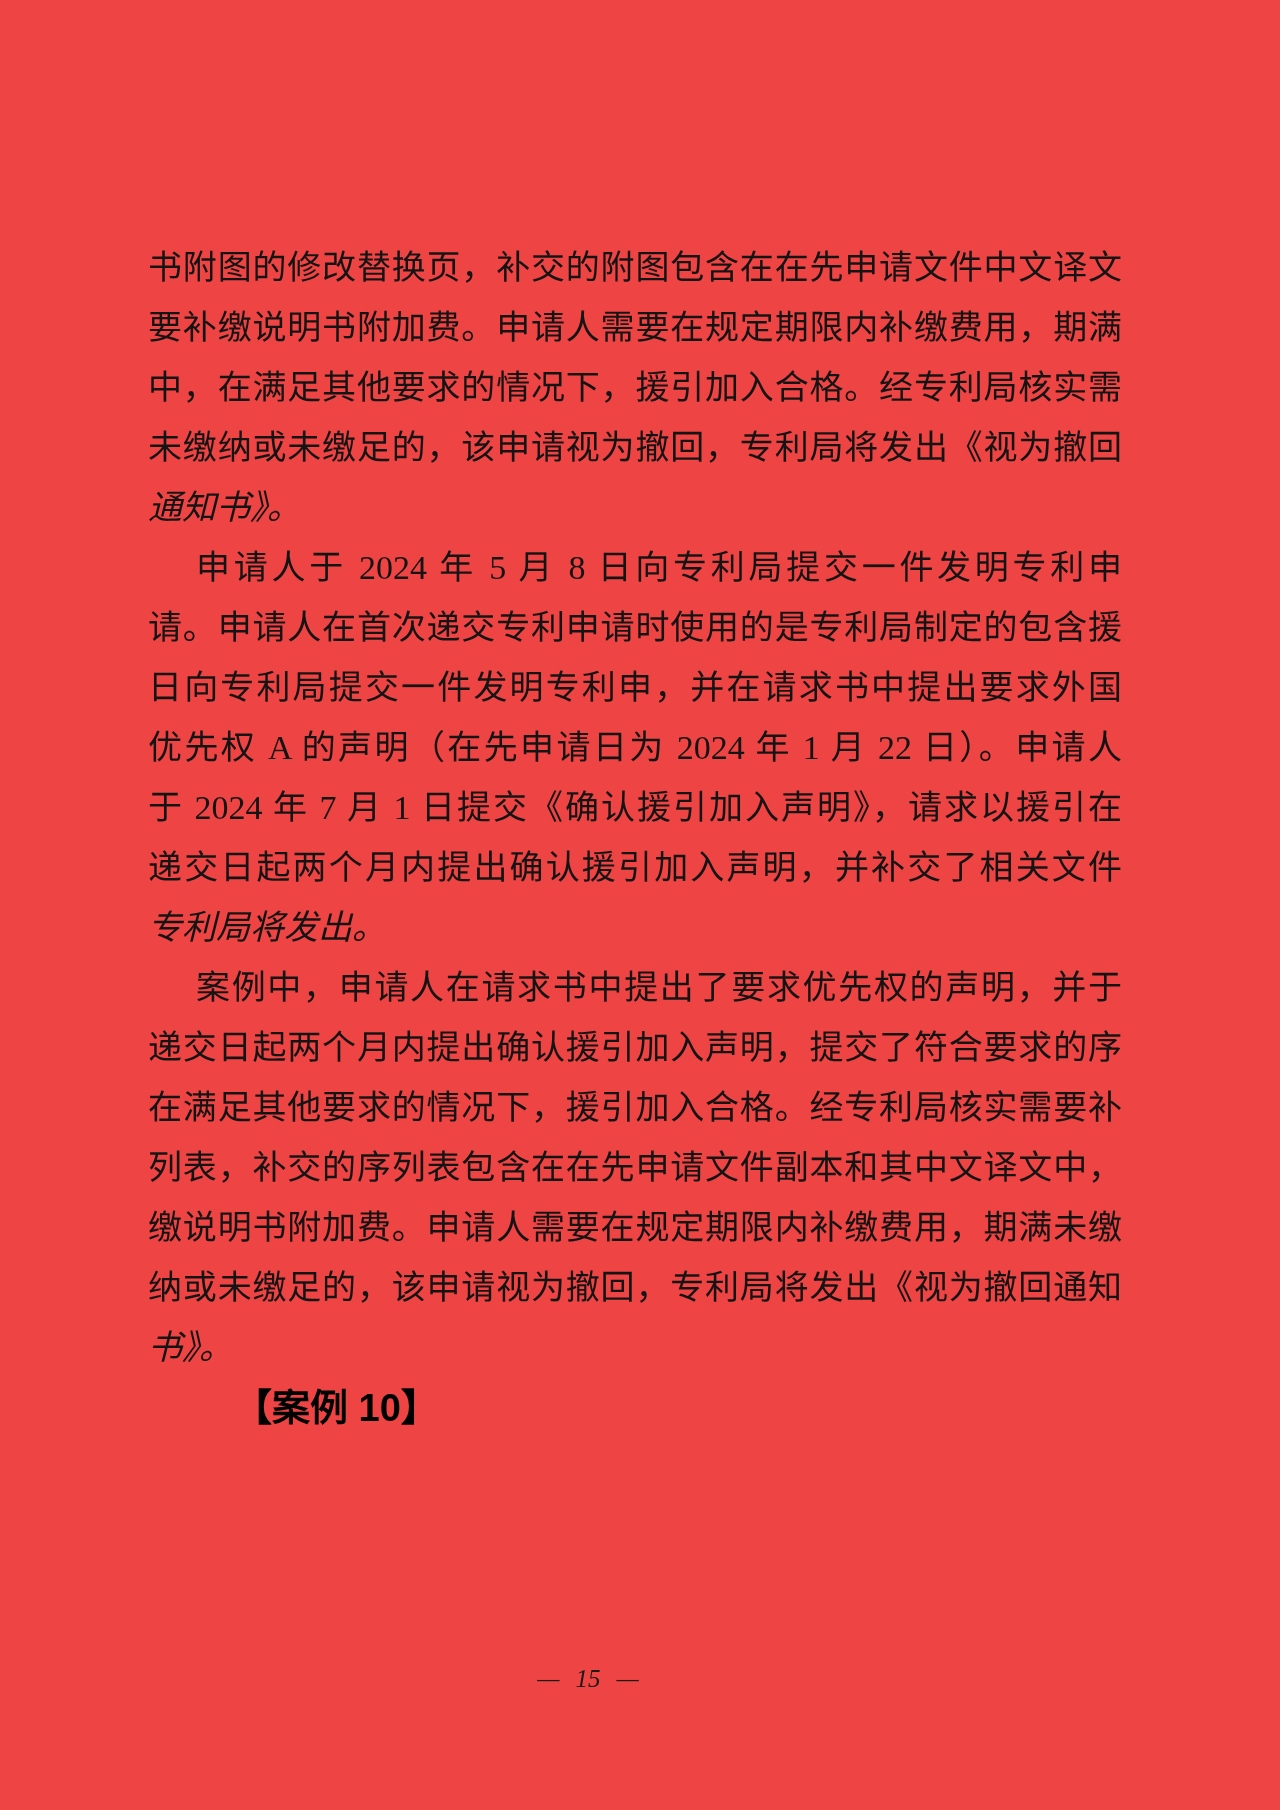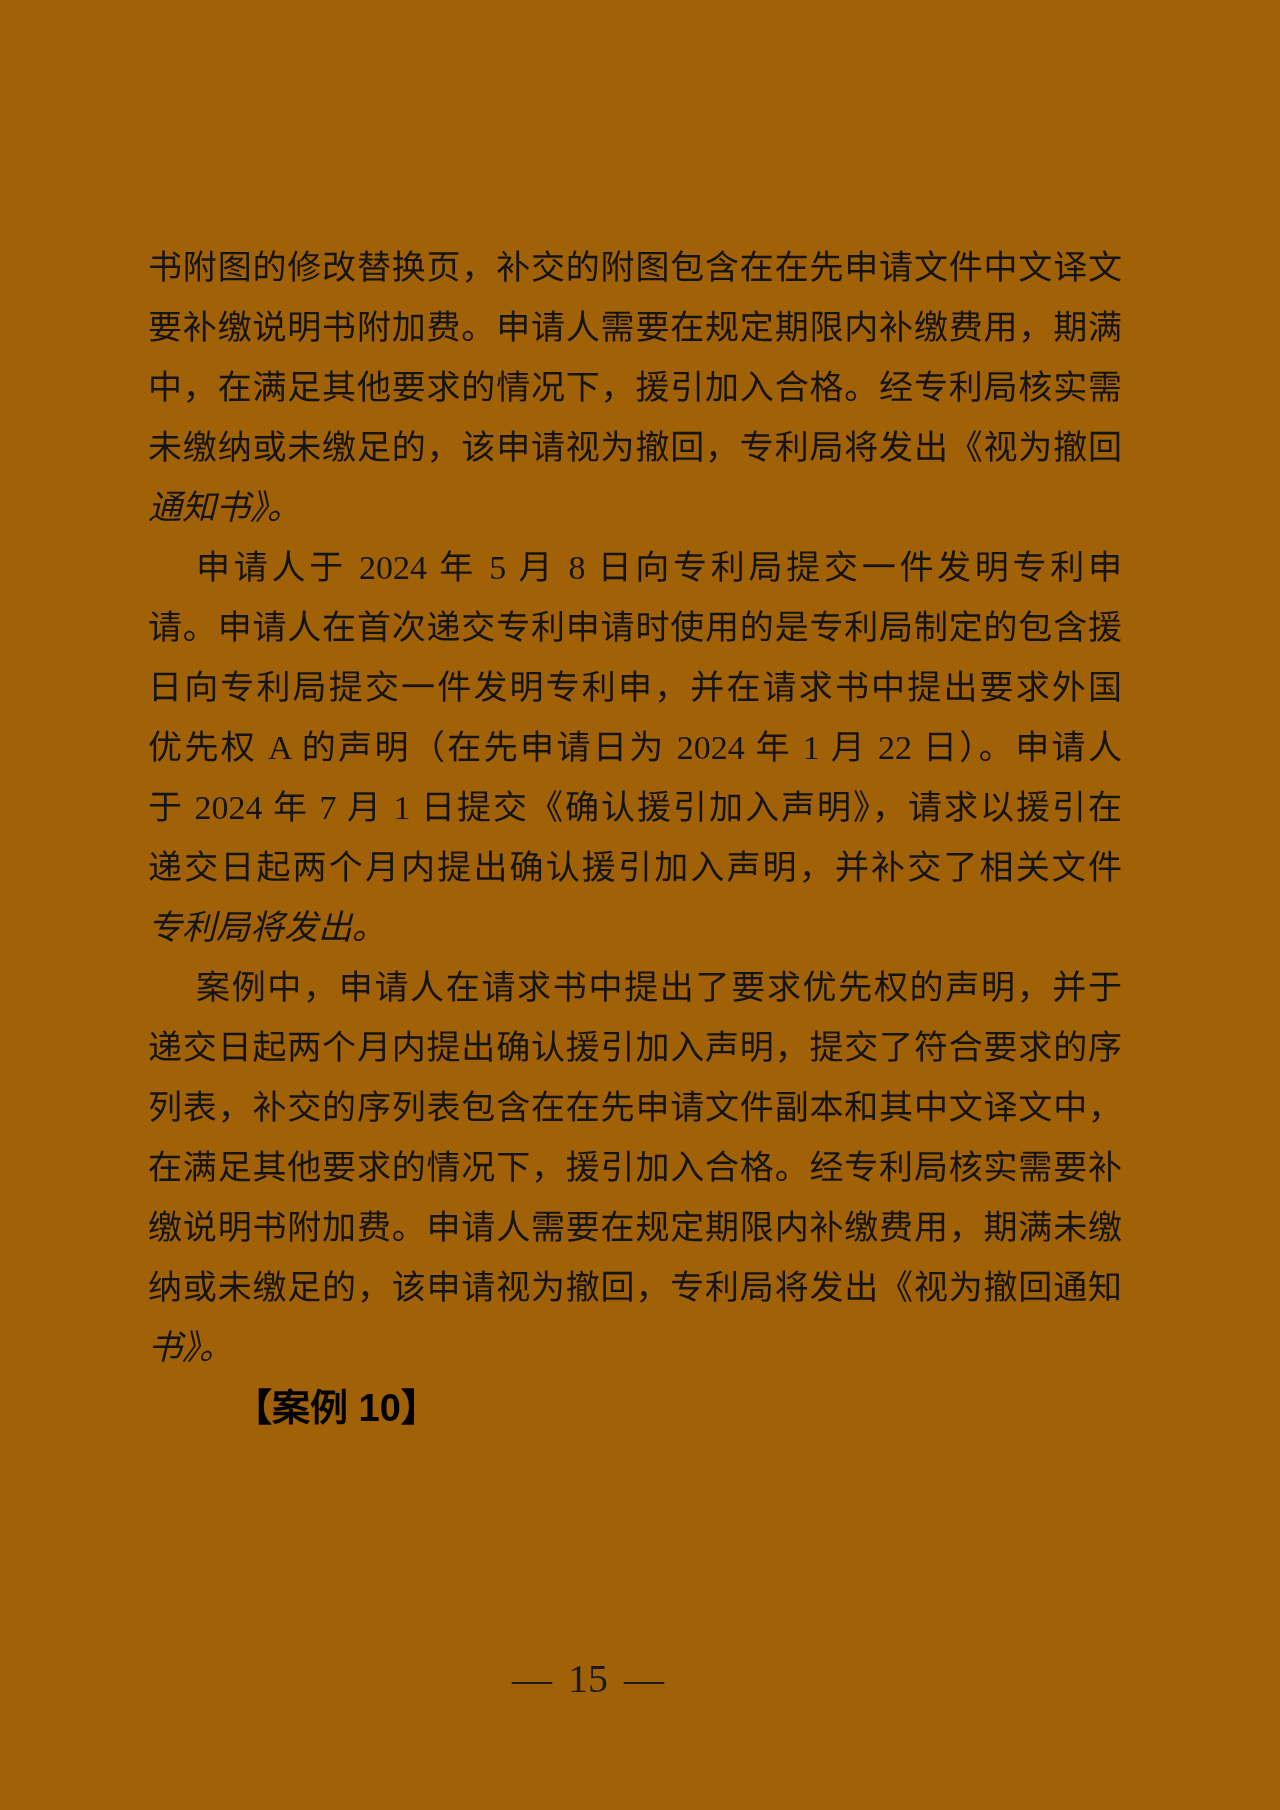--- a/index.html
+++ b/index.html
@@ -4,21 +4,21 @@
 <style>
   html, body {
     margin: 0;
     padding: 0;
     background: #ffffff;
   }
   .page {
     position: relative;
     width: 1280px;
     height: 1810px;
-    background: #a16207;
+    background: #ef4444;
     overflow: hidden;
     color: #141414;
   }
   .text-block {
     position: absolute;
     left: 148px;
     top: 238px;
     width: 974px;
     font-family: "Liberation Serif", "DejaVu Serif", serif;
     font-size: 34px;
@@ -56,23 +56,24 @@
     text-align: left;
     text-align-last: left;
   }
   .page-footer {
     position: absolute;
     left: 0;
     top: 1660px;
     width: 1176px;
     text-align: center;
     font-family: "Liberation Serif", "DejaVu Serif", serif;
-    font-size: 40px;
+    font-size: 25px;
     line-height: 38px;
     color: #1a1a1a;
+    font-style: italic;
   }
   .page-footer .pgnum { margin: 0 16px; }
 </style>
 </head>
 <body>
 
 <div class="page">
   <main class="text-block">
 
     <section class="para">
@@ -90,22 +91,22 @@
       <p class="line just">日向专利局提交一件发明专利申，并在请求书中提出要求外国</p>
       <p class="line just">优先权 A 的声明（在先申请日为 2024 年 1 月 22 日）。申请人</p>
       <p class="line just">于 2024 年 7 月 1 日提交《确认援引加入声明》，请求以援引在</p>
       <p class="line just">递交日起两个月内提出确认援引加入声明，并补交了相关文件</p>
       <p class="line last">专利局将发出。</p>
     </section>
 
     <section class="para">
       <p class="line just indent">案例中，申请人在请求书中提出了要求优先权的声明，并于</p>
       <p class="line just">递交日起两个月内提出确认援引加入声明，提交了符合要求的序</p>
+      <p class="line just">在满足其他要求的情况下，援引加入合格。经专利局核实需要补</p>
       <p class="line just">列表，补交的序列表包含在在先申请文件副本和其中文译文中，</p>
-      <p class="line just">在满足其他要求的情况下，援引加入合格。经专利局核实需要补</p>
       <p class="line just">缴说明书附加费。申请人需要在规定期限内补缴费用，期满未缴</p>
       <p class="line just">纳或未缴足的，该申请视为撤回，专利局将发出《视为撤回通知</p>
       <p class="line last">书》。</p>
     </section>
 
     <h2 class="case-heading">【案例 10】</h2>
 
   </main>
 
   <footer class="page-footer">

